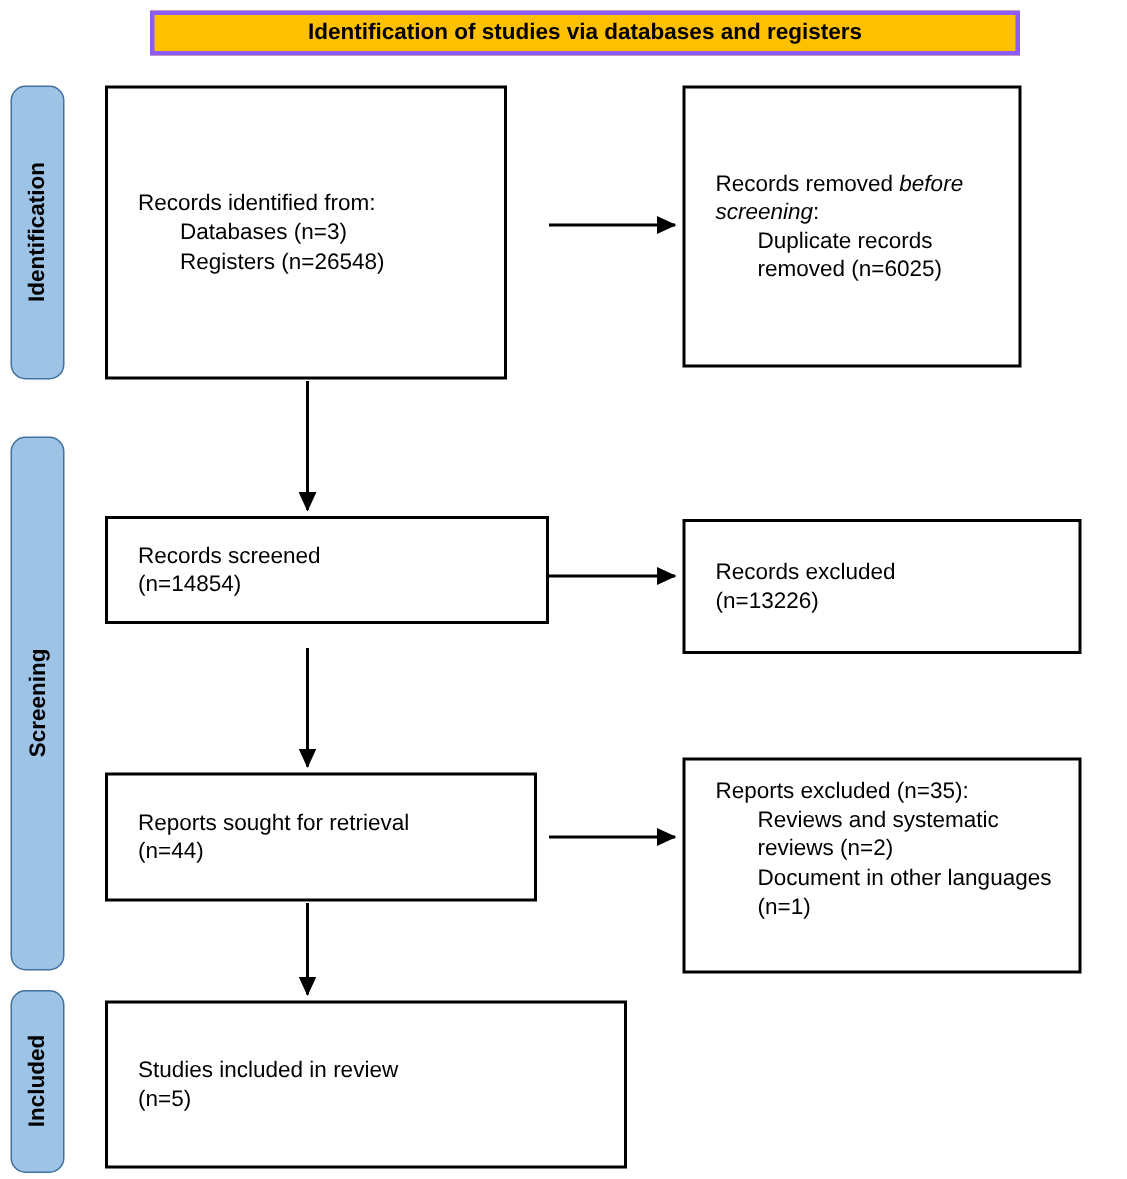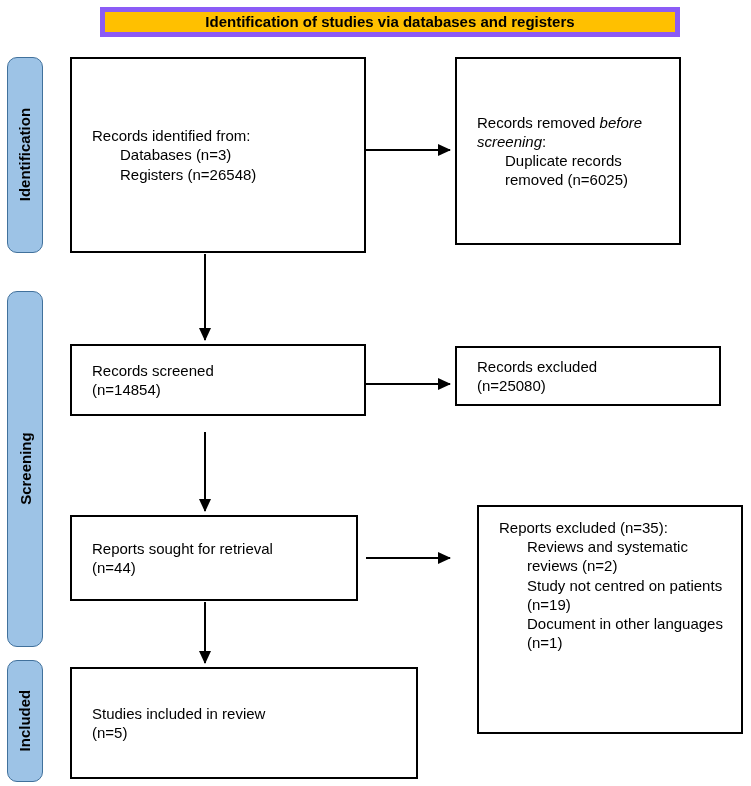--- a/index.html
+++ b/index.html
@@ -17,21 +17,21 @@
     font-size: 15px;
     line-height: 1.28;
   }
 
   
   .banner {
     position: absolute;
     left: 100px; top: 7px;
     width: 580px; height: 30px;
     background: var(--header-bg, #FFC000);
-    border: 5px solid #8b5cf6;
+    border: 3px solid #8b5cf6;
     display: flex;
     align-items: center;
     justify-content: center;
     font-weight: bold;
     text-align: center;
   }
 
   
   .stage {
     position: absolute;
@@ -59,26 +59,26 @@
     background: #fff;
     border: 2px solid #000;
     display: flex;
     flex-direction: column;
     justify-content: center;
     padding: 8px 10px 8px 20px;
   }
   .fbox.top-align { justify-content: flex-start; padding-top: 11px; }
   .fbox .indent { margin-left: 28px; }
 
-  .box-records-identified { left: 70px;  top: 57px;  width: 296px; height: 196px; }
+  .box-records-identified { left: 70px;  top: 57px;  width: 268px; height: 196px; }
   .box-records-removed    { left: 455px; top: 57px;  width: 226px; height: 188px; }
   .box-records-screened   { left: 70px;  top: 344px; width: 296px; height: 72px;  }
-  .box-records-excluded   { left: 455px; top: 346px; width: 266px; height: 60px;  }
+  .box-records-excluded   { left: 455px; top: 346px; width: 266px; height: 90px;  }
   .box-reports-sought     { left: 70px;  top: 515px; width: 288px; height: 86px;  }
-  .box-reports-excluded   { left: 455px; top: 505px; width: 266px; height: 229px; margin-left: 22px; }
+  .box-reports-excluded   { left: 455px; top: 505px; width: 266px; height: 144px; }
   .box-studies-included   { left: 70px;  top: 667px; width: 348px; height: 112px; }
 
   .arrows {
     position: absolute;
     left: 0; top: 0;
     width: 751px; height: 786px;
     pointer-events: none;
   }
 </style>
 </head>
@@ -111,32 +111,31 @@
     <div class="indent">Duplicate records removed (n=6025)</div>
   </div>
 
   <div class="fbox box-records-screened">
     <div>Records screened</div>
     <div>(n=14854)</div>
   </div>
 
   <div class="fbox box-records-excluded">
     <div>Records excluded</div>
-    <div>(n=25080)</div>
+    <div>(n=13226)</div>
   </div>
 
   <div class="fbox box-reports-sought">
     <div>Reports sought for retrieval</div>
     <div>(n=44)</div>
   </div>
 
   <div class="fbox top-align box-reports-excluded">
     <div>Reports excluded (n=35):</div>
     <div class="indent">Reviews and systematic reviews (n=2)</div>
-    <div class="indent">Study not centred on patients (n=19)</div>
     <div class="indent">Document in other languages (n=1)</div>
   </div>
 
   <div class="fbox box-studies-included">
     <div>Studies included in review</div>
     <div>(n=5)</div>
   </div>
 
   <svg class="arrows" width="751" height="786" viewBox="0 0 751 786" xmlns="http://www.w3.org/2000/svg">
     <defs>

